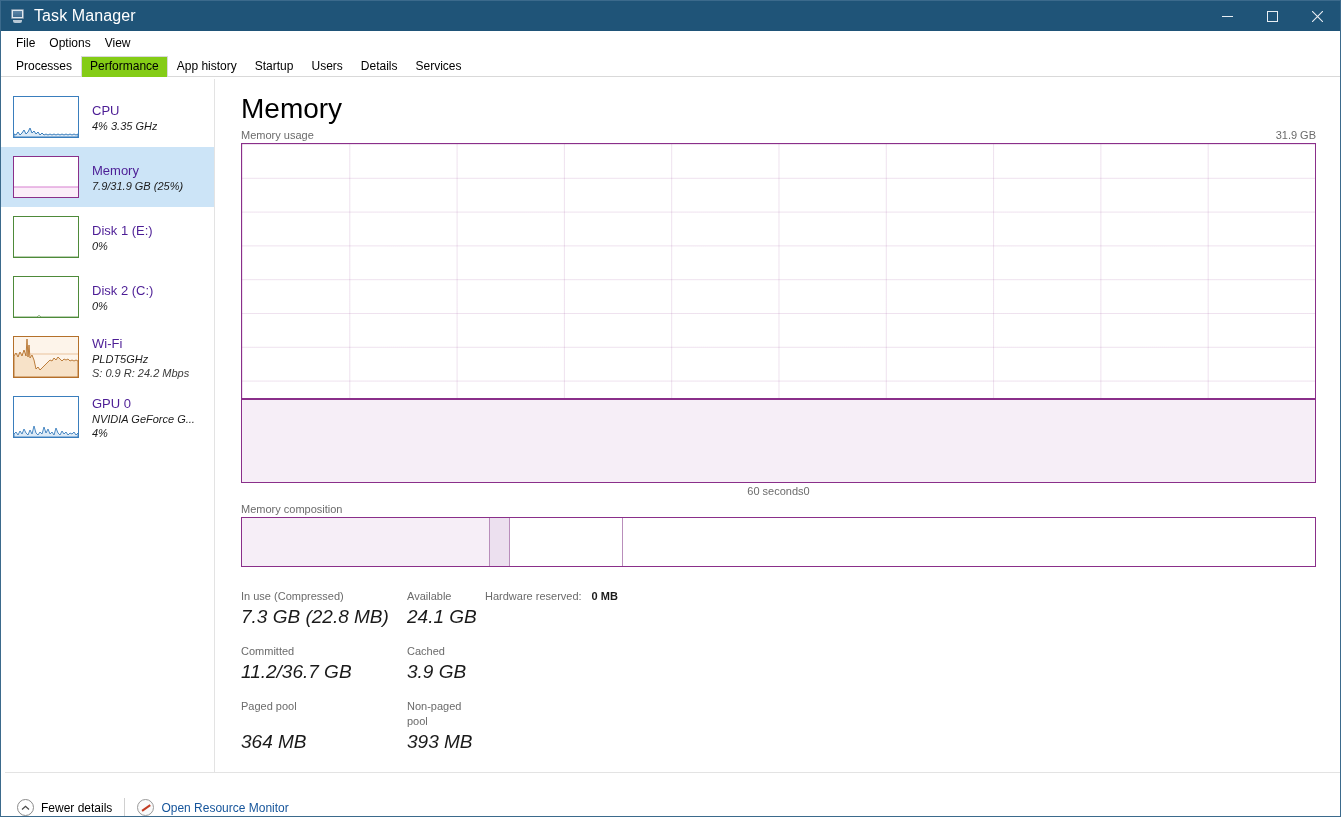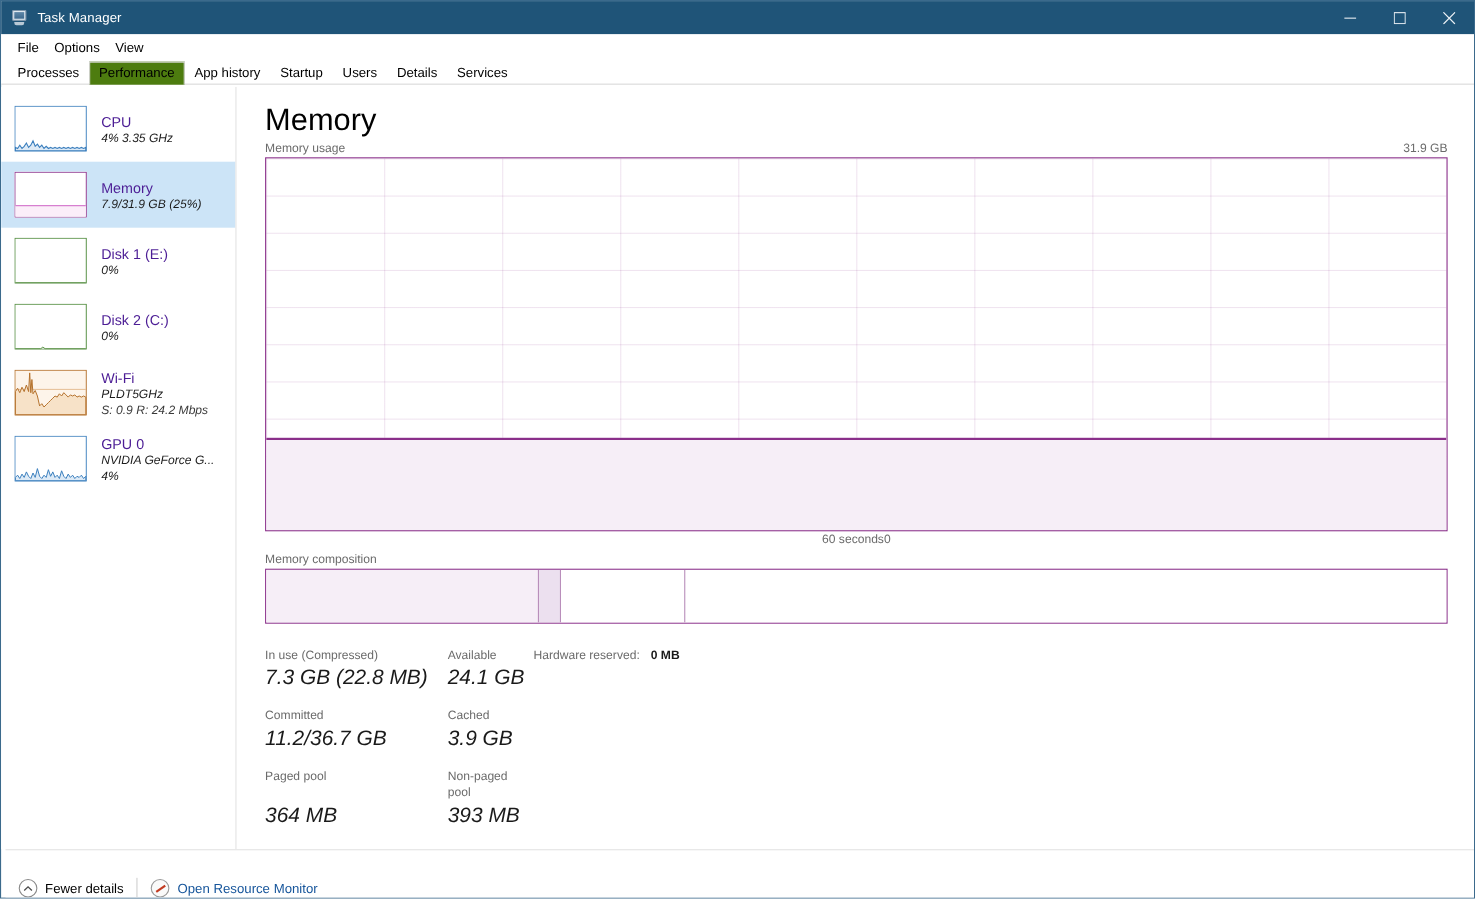--- a/index.html
+++ b/index.html
@@ -46,21 +46,21 @@
     background: linear-gradient(180deg,#5f87a8 0%, #3e6a8e 100%);
   }
   .title-icon .base {
     position: absolute; left: 3px; top: 12px;
     width: 9px; height: 3px;
     background: #b9c9d6;
     border-radius: 0 0 2px 2px;
   }
   .title-text {
     color: #ffffff;
-    font-size: 12px;
+    font-size: 16px;
     letter-spacing: .1px;
   }
   .winbtns {
     position: absolute; right: 0; top: 0;
     height: 30px; display: flex;
   }
   .winbtn {
     width: 45px; height: 30px;
     display: flex; align-items: center; justify-content: center;
     color: #e8eef3;
@@ -99,21 +99,21 @@
     padding: 2px 8px 3px 8px;
     line-height: 15px;
     border: 1px solid transparent;
     border-bottom: none;
     position: relative;
     top: 1px;
     cursor: default;
     white-space: nowrap;
   }
   .tab.active {
-    background: #4d7c0f;
+    background: #84cc16;
     border-color: #d9d9d9;
     z-index: 2;
   }
 
   
   .bodyarea {
     position: absolute;
     left: 0; top: 78px; right: 0; bottom: 44px;
     display: flex;
   }

